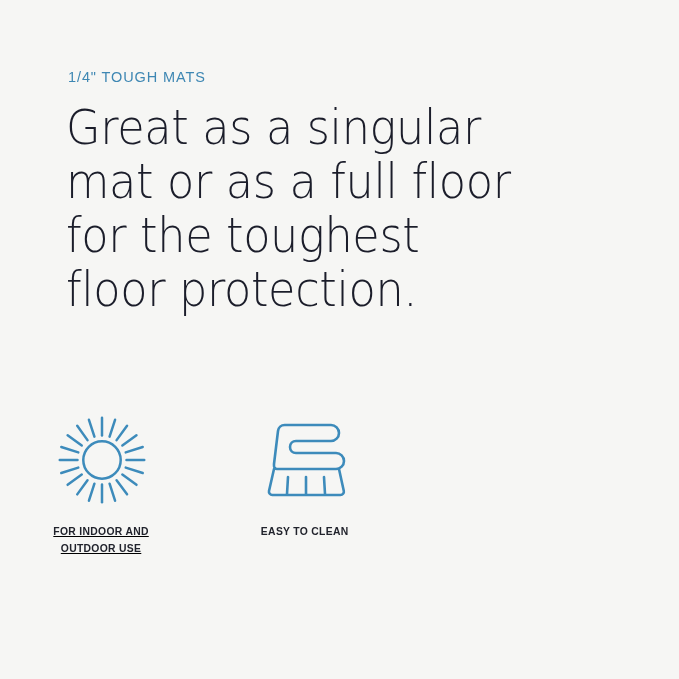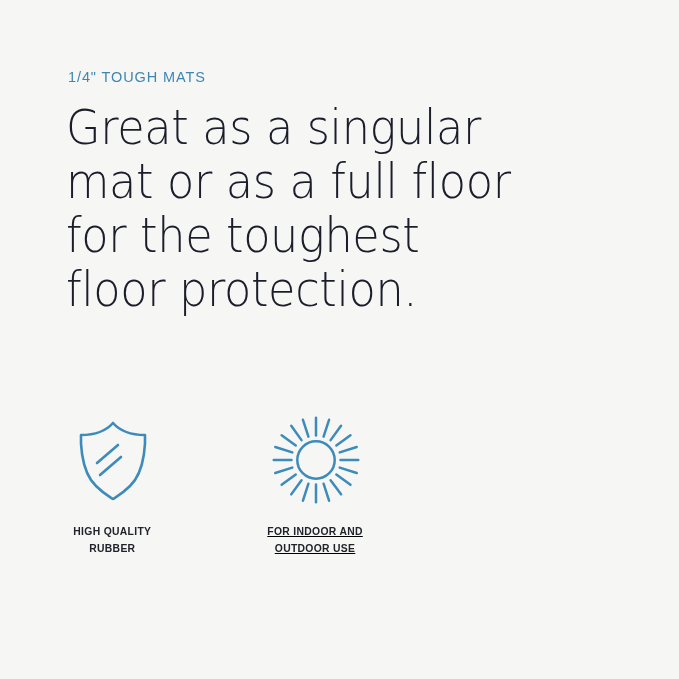--- a/index.html
+++ b/index.html
@@ -102,33 +102,20 @@
 
   <div class="headline">
     <span class="hl-line">Great as a singular</span>
     <span class="hl-line">mat or as a full floor</span>
     <span class="hl-line">for the toughest</span>
     <span class="hl-line">floor protection.</span>
   </div>
 
   <div class="features">
 
-    <div class="feature f1">
-      <div class="icon-wrap">
-        <svg width="78" height="84" viewBox="0 0 78 84" fill="none" stroke="#3d8bbb" stroke-width="2.6" stroke-linecap="round" stroke-linejoin="round">
-          <path d="M39 5 C 32 13, 22 17, 7 17 C 7 17, 5 52, 22 68 C 30 76, 36 79, 39 81 C 42 79, 48 76, 56 68 C 73 52, 71 17, 71 17 C 56 17, 46 13, 39 5 Z"></path>
-          <line x1="23" y1="45" x2="44" y2="27"></line>
-          <line x1="26" y1="57" x2="47" y2="39"></line>
-        </svg>
-      </div>
-      <div class="caption">
-        <span class="cl">HIGH QUALITY</span>
-        <span class="cl">RUBBER</span>
-      </div>
-    </div>
 
     <div class="feature f2">
       <div class="icon-wrap">
         <svg width="96" height="100" viewBox="0 0 100 100" fill="none" stroke="#3d8bbb" stroke-width="2.6" stroke-linecap="round">
           <circle cx="50" cy="50" r="19.5"></circle>
           <g id="sun-rays">
             <line x1="50" y1="24.5" x2="50" y2="6"></line>
             <line x1="57.9" y1="25.7" x2="63.6" y2="8.1"></line>
             <line x1="65.2" y1="29.3" x2="76.1" y2="14.3"></line>
             <line x1="71.2" y1="34.9" x2="85.9" y2="24.2"></line>
@@ -150,15 +137,33 @@
             <line x1="42.1" y1="25.7" x2="36.4" y2="8.1"></line>
           </g>
         </svg>
       </div>
       <div class="caption">
         <span class="cl">FOR INDOOR AND</span>
         <span class="cl">OUTDOOR USE</span>
       </div>
     </div>
 
+    <div class="feature f3">
+      <div class="icon-wrap">
+        <svg width="94" height="80" viewBox="0 0 94 80" fill="none" stroke="#3d8bbb" stroke-width="2.6" stroke-linecap="round" stroke-linejoin="round">
+
+          <path d="M16 44 L20 11 C20.4 7.6 23.2 5 26.6 5 L73 5 C77.4 5 81 8.6 81 13 C81 17.4 77.4 21 73 21 L38 21 C34.6 21 32 23.6 32 27 C32 30.4 34.6 33 38 33 L78 33 C82.4 33 86 36.6 86 41 C86 45.4 82.4 49 78 49 L19 49 C17.2 49 15.8 47.3 16 45.5 Z"></path>
+
+          <path d="M16 49 L11 71 C10.6 73 12.2 75 14.3 75 L82.5 75 C84.6 75 86.2 73 85.8 71 L81 49"></path>
+
+          <line x1="30" y1="57" x2="29" y2="74"></line>
+          <line x1="48" y1="57" x2="48" y2="74"></line>
+          <line x1="66" y1="57" x2="67" y2="74"></line>
+        </svg>
+      </div>
+      <div class="caption">
+        <span class="cl">EASY TO CLEAN</span>
+        <span class="cl"></span>
+      </div>
+    </div>
 
   </div>
 </div>
 
 </body></html>

